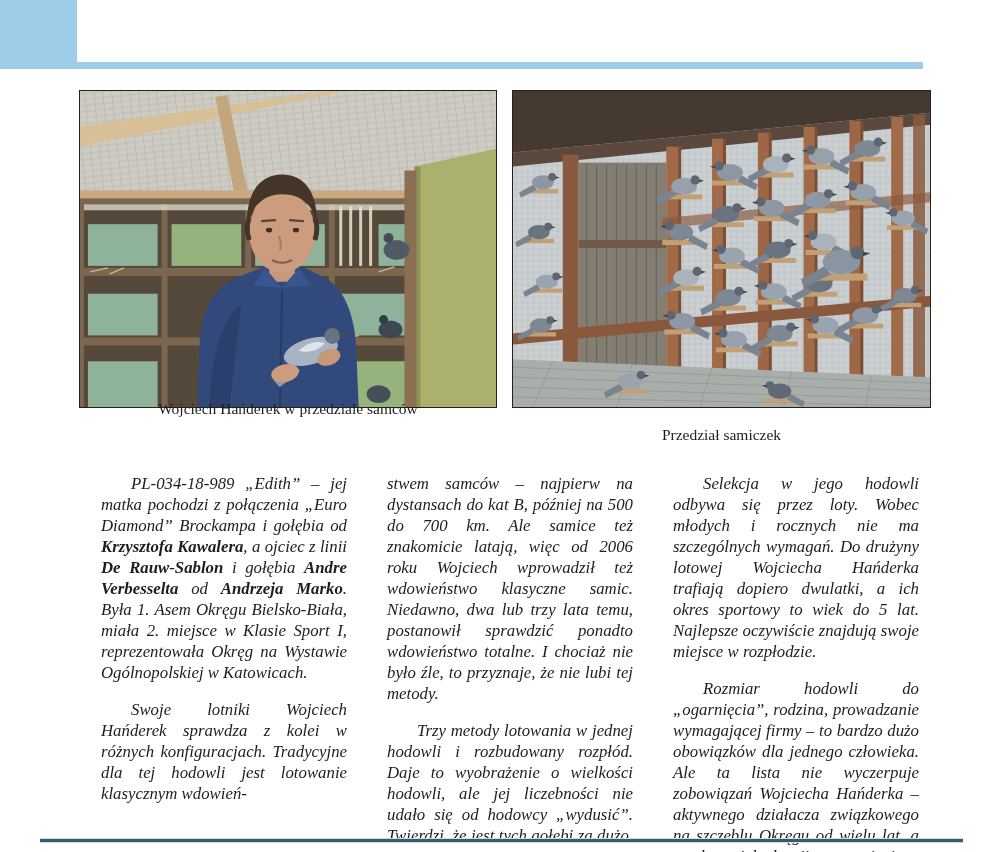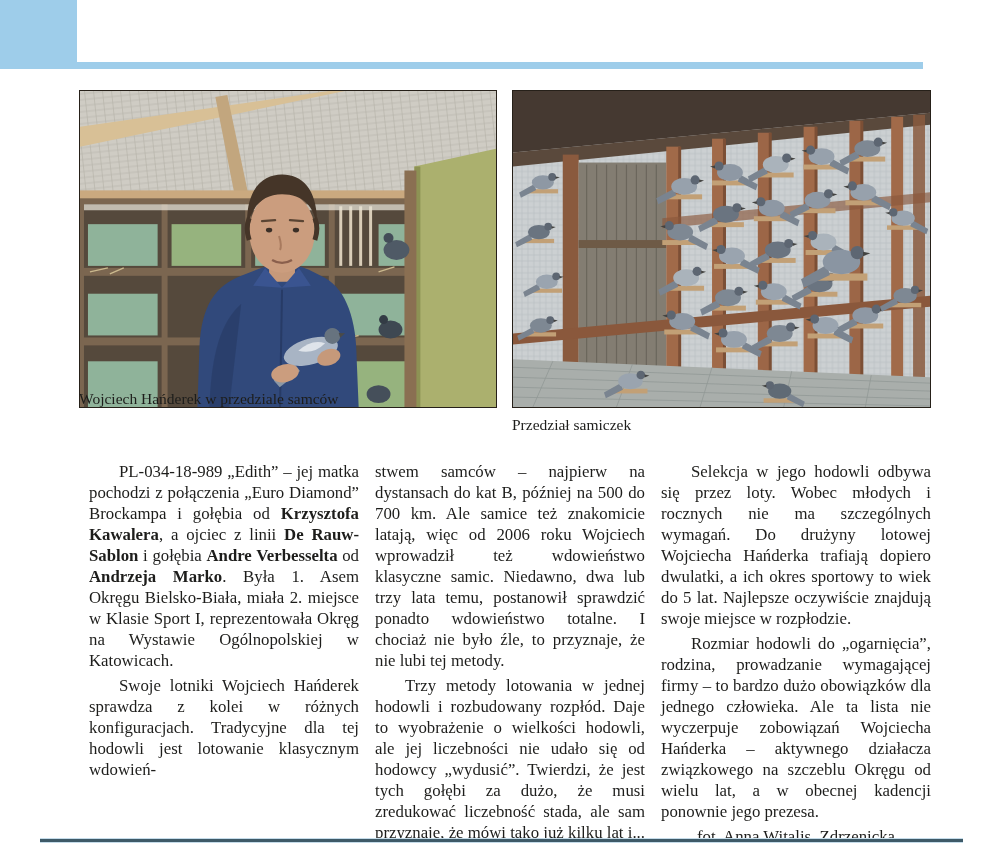--- a/index.html
+++ b/index.html
@@ -10,31 +10,31 @@
   .accent-square{position:absolute;left:0;top:0;width:77px;height:69px;background:#9ecdea;}
   .accent-band{position:absolute;left:0;top:62px;width:923px;height:7px;background:#9ecdea;}
 
   
   .photo{position:absolute;top:90px;height:318px;border:1px solid #262019;box-sizing:border-box;
          background:#cfccc4;overflow:hidden;padding:0;margin:0;}
   .photo svg{display:block;width:100%;height:100%;}
   .photo-left{left:79px;width:418px;}
   .photo-right{left:512px;width:419px;}
 
-  .caption{position:absolute;top:388px;height:22px;
+  .caption{position:absolute;top:398px;height:22px;text-align:center;
            font-size:15.5px;line-height:22px;color:#1d1d1b;}
   .caption-left{left:79px;width:418px;}
   .caption-right{left:512px;width:419px;margin-top:26px;}
 
   
   .article{position:absolute;left:85px;top:457px;width:850px;display:flex;gap:8px;
            font-size:16.8px;line-height:21px;color:#1d1d1b;text-align:justify;}
   .col{width:278px;height:386px;overflow:hidden;}
   .col3wrap{width:278px;}
-  .para{margin:4px;}
+  .para{margin:16px;font-style:italic;}
   .para.indent{text-indent:30px;}
   .para b{font-weight:bold;}
   .credit{text-align:center;margin-top:0;}
 
   
   .bottom-rule{position:absolute;left:40px;top:838px;width:923px;height:5px;
     background:linear-gradient(to bottom,#c5dcea 0 1px,#3e5a68 1px 4px,#c5dcea 4px 5px);}
 </style>
 </head>
 <body>

